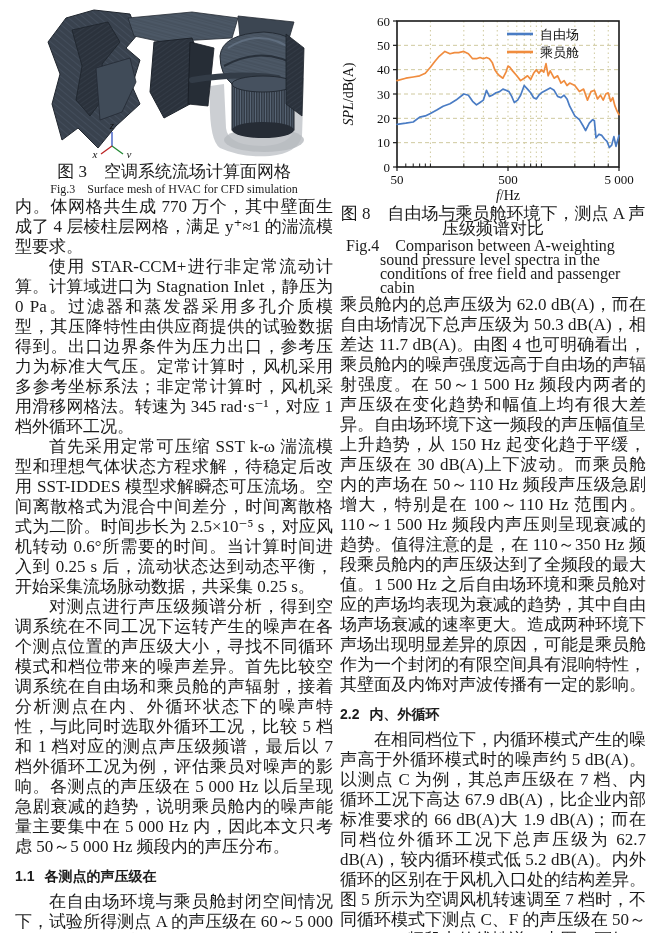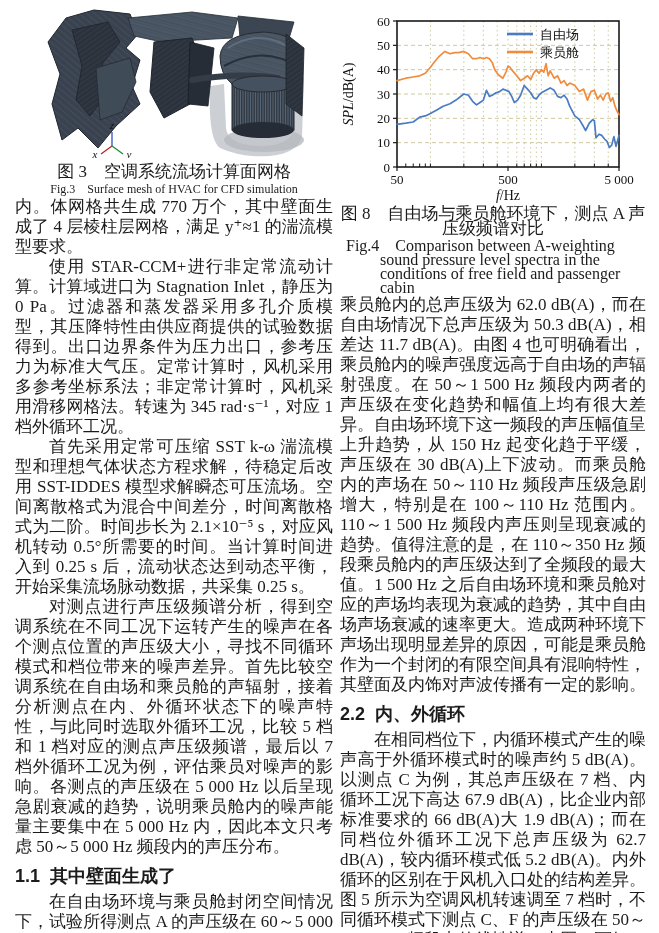--- a/index.html
+++ b/index.html
@@ -17,21 +17,21 @@
   .fig3{padding-top:8px;text-align:center;}
   .fig4{padding-top:12px;}
   .figcap-zh{font-size:17px;line-height:15px;margin-top:2px;text-align:center;}
   .figcap-en{font-size:12px;line-height:15px;margin-top:3px;text-align:center;}
   .figcap-en-hang{font-size:16px;line-height:14px;margin-top:3px;text-align:left;
     padding-left:40px;text-indent:-34px;}
   h2.sec{font-family:"Liberation Sans","DejaVu Sans",sans-serif;font-weight:bold;
     font-size:17.5px;line-height:24px;margin:22px 0 14px 0;}
   h2.sec .num{margin-right:16px;}
   h3.subsec{font-family:"Liberation Sans","DejaVu Sans",sans-serif;font-weight:bold;
-    font-size:18px;line-height:18px;margin:10px 0 7px 0;}
+    font-size:14px;line-height:18px;margin:10px 0 7px 0;}
   h3.subsec .num{margin-right:10px;}
   .first-para{margin-top:12px;}
   .chart-wrap{width:306px;height:192px;}
   svg text{font-family:"Liberation Serif","DejaVu Serif",serif;}
 </style>
 </head>
 <body>
 
 <div class="page">
 
@@ -93,26 +93,26 @@
         </g>
       </svg>
       <figcaption>
         <div class="figcap-zh">图 3　空调系统流场计算面网格</div>
         <div class="figcap-en">Fig.3　Surface mesh of HVAC for CFD simulation</div>
       </figcaption>
     </figure>
 
     <p class="body noindent first-para">内。体网格共生成 770 万个，其中壁面生成了 4 层棱柱层网格，满足 y⁺≈1 的湍流模型要求。</p>
     <p class="body">使用 STAR-CCM+进行非定常流动计算。计算域进口为 Stagnation Inlet，静压为 0 Pa。过滤器和蒸发器采用多孔介质模型，其压降特性由供应商提供的试验数据得到。出口边界条件为压力出口，参考压力为标准大气压。定常计算时，风机采用多参考坐标系法；非定常计算时，风机采用滑移网格法。转速为 345 rad·s⁻¹，对应 1 档外循环工况。</p>
-    <p class="body">首先采用定常可压缩 SST k-ω 湍流模型和理想气体状态方程求解，待稳定后改用 SST-IDDES 模型求解瞬态可压流场。空间离散格式为混合中间差分，时间离散格式为二阶。时间步长为 2.1×10⁻⁵ s，对应风机转动 0.5°所需要的时间。当计算时间进入到 0.25 s 后，流动状态达到动态平衡，开始采集流场脉动数据，共采集 0.25 s。</p>
+    <p class="body">首先采用定常可压缩 SST k-ω 湍流模型和理想气体状态方程求解，待稳定后改用 SST-IDDES 模型求解瞬态可压流场。空间离散格式为混合中间差分，时间离散格式为二阶。时间步长为 2.5×10⁻⁵ s，对应风机转动 0.6°所需要的时间。当计算时间进入到 0.25 s 后，流动状态达到动态平衡，开始采集流场脉动数据，共采集 0.25 s。</p>
 
 
     <p class="body">对测点进行声压级频谱分析，得到空调系统在不同工况下运转产生的噪声在各个测点位置的声压级大小，寻找不同循环模式和档位带来的噪声差异。首先比较空调系统在自由场和乘员舱的声辐射，接着分析测点在内、外循环状态下的噪声特性，与此同时选取外循环工况，比较 5 档和 1 档对应的测点声压级频谱，最后以 7 档外循环工况为例，评估乘员对噪声的影响。各测点的声压级在 5 000 Hz 以后呈现急剧衰减的趋势，说明乘员舱内的噪声能量主要集中在 5 000 Hz 内，因此本文只考虑 50～5 000 Hz 频段内的声压分布。</p>
 
-    <h3 class="subsec"><span class="num">1.1</span><span>其中壁面生成了</span></h3>
+    <h3 class="subsec"><span class="num">1.1</span><span>各测点的声压级在</span></h3>
 
     <p class="body">在自由场环境与乘员舱封闭空间情况下，试验所得测点 A 的声压级在 60～5 000 Hz 频段的线性谱对比如图 4 所示。自由场的测试结果来自该空调系统的台架试验，具体可参考文献[8]。测点 A 在</p>
   </div>
 
   <div class="col col-right">
 
     <figure class="fig4">
       <div class="chart-wrap">
         <svg id="splChart" width="306" height="192" viewBox="0 0 306 192">
             <line x1="57" x2="279" y1="130.66666666666669" y2="130.66666666666669" stroke="#cfc99e" stroke-width="1" stroke-dasharray="4 3"></line>

